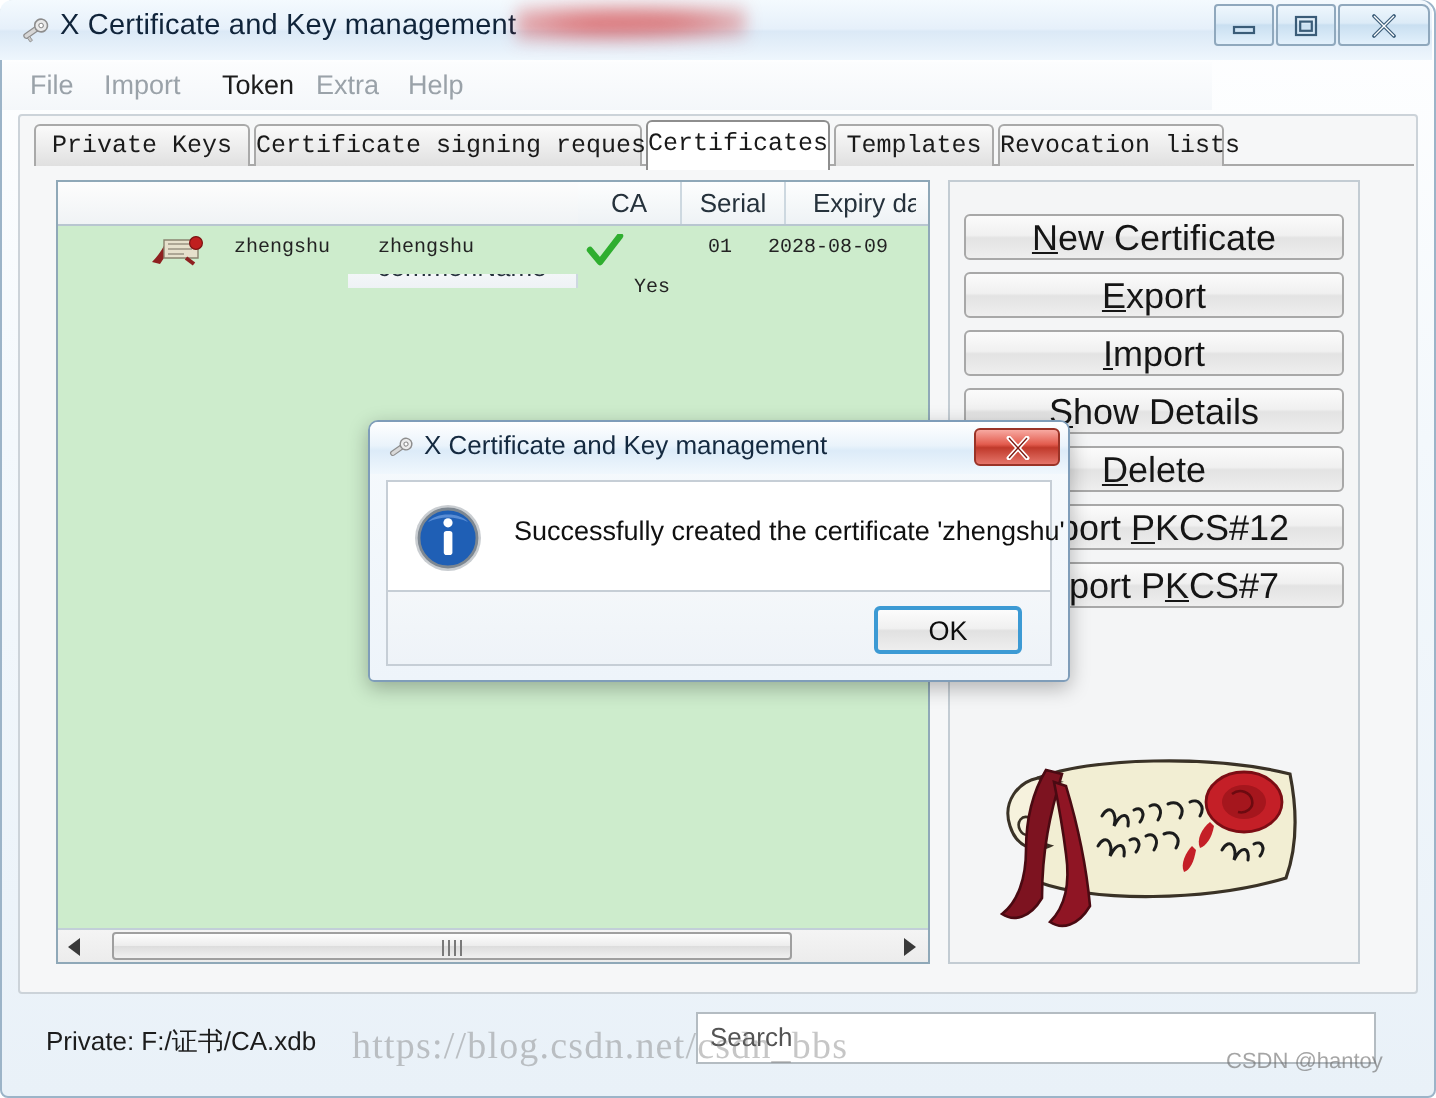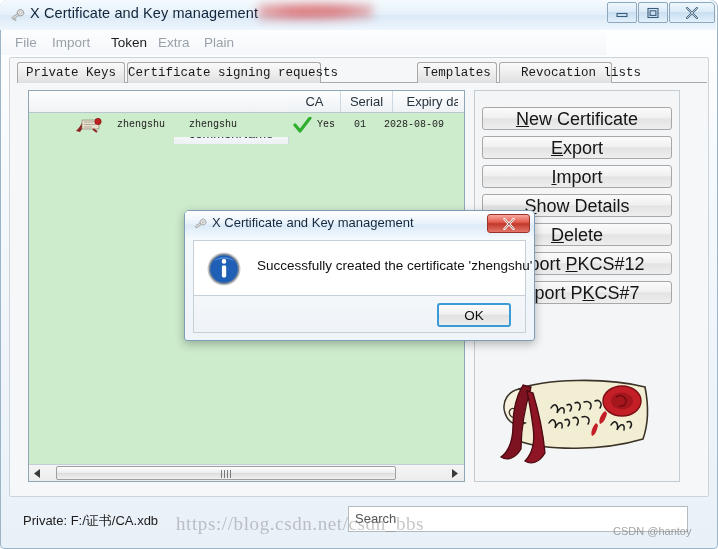--- a/index.html
+++ b/index.html
@@ -278,31 +278,32 @@
         </svg>
       </div>
     </div>
   </div>
 
   <div class="menubar">
     <span class="menuitem" style="left:14px">File</span>
     <span class="menuitem" style="left:51px">Import</span>
     <span class="menuitem active" style="left:110px">Token</span>
     <span class="menuitem" style="left:157px">Extra</span>
-    <span class="menuitem" style="left:203px">Plain</span>
+    <span class="menuitem" style="left:203px">Help</span>
   </div>
 
   <div class="client"></div>
 
   <div class="tabline"></div>
   <div class="tabstrip">
     <div class="tab" style="left:0px;   width:108px;">Private Keys</div>
     <div class="tab" style="left:110px; width:194px;">Certificate signing requests</div>
+    <div class="tab selected" style="left:306px; width:92px;">Certificates</div>
     <div class="tab" style="left:400px; width:80px;">Templates</div>
-    <div class="tab" style="left:482px; width:113px;padding-left:21px;">Revocation lists</div>
+    <div class="tab" style="left:482px; width:113px;">Revocation lists</div>
   </div>
 
   <div class="listpanel">
 
     <div class="list-header">
       <div class="hcell" style="left:145px; width:115px;margin-top:32px;">commonName</div>
       <div class="hcell" style="left:260px; width:52px;">CA</div>
       <div class="hcell" style="left:312px; width:52px;">Serial</div>
       <div class="hcell" style="left:364px; width:93px;">Expiry date</div>
       <div class="hcell" style="left:429px; width:40px;">C</div>
@@ -318,21 +319,21 @@
           <path d="M19 12 L23 15" stroke="#8f2020" stroke-width="2"></path>
         </svg>
       </span>
       <span class="rcell" style="left:88px;  width:66px;">zhengshu</span>
       <span class="rcell" style="left:160px; width:70px;">zhengshu</span>
       <span class="check">
         <svg width="19" height="17" viewBox="0 0 19 17">
           <path d="M2 8 L7 14 L17 1" stroke="#2fae2f" stroke-width="3.2" fill="none" stroke-linecap="round" stroke-linejoin="round"></path>
         </svg>
       </span>
-      <span class="rcell" style="left:288px; width:34px;">Yes</span>
+      <span class="rcell" style="left:288px; width:34px;margin-top:20px;">Yes</span>
       <span class="rcell" style="left:325px; width:26px;">01</span>
       <span class="rcell" style="left:355px; width:92px;">2028-08-09</span>
     </div>
 
     <div class="hscroll">
       <span class="sb-arrow left">
         <svg width="7" height="9" viewBox="0 0 7 9">
             <path d="M6 0 L0 4.5 L6 9 Z" fill="#3a3a3a"></path>
           </svg>
       </span>

